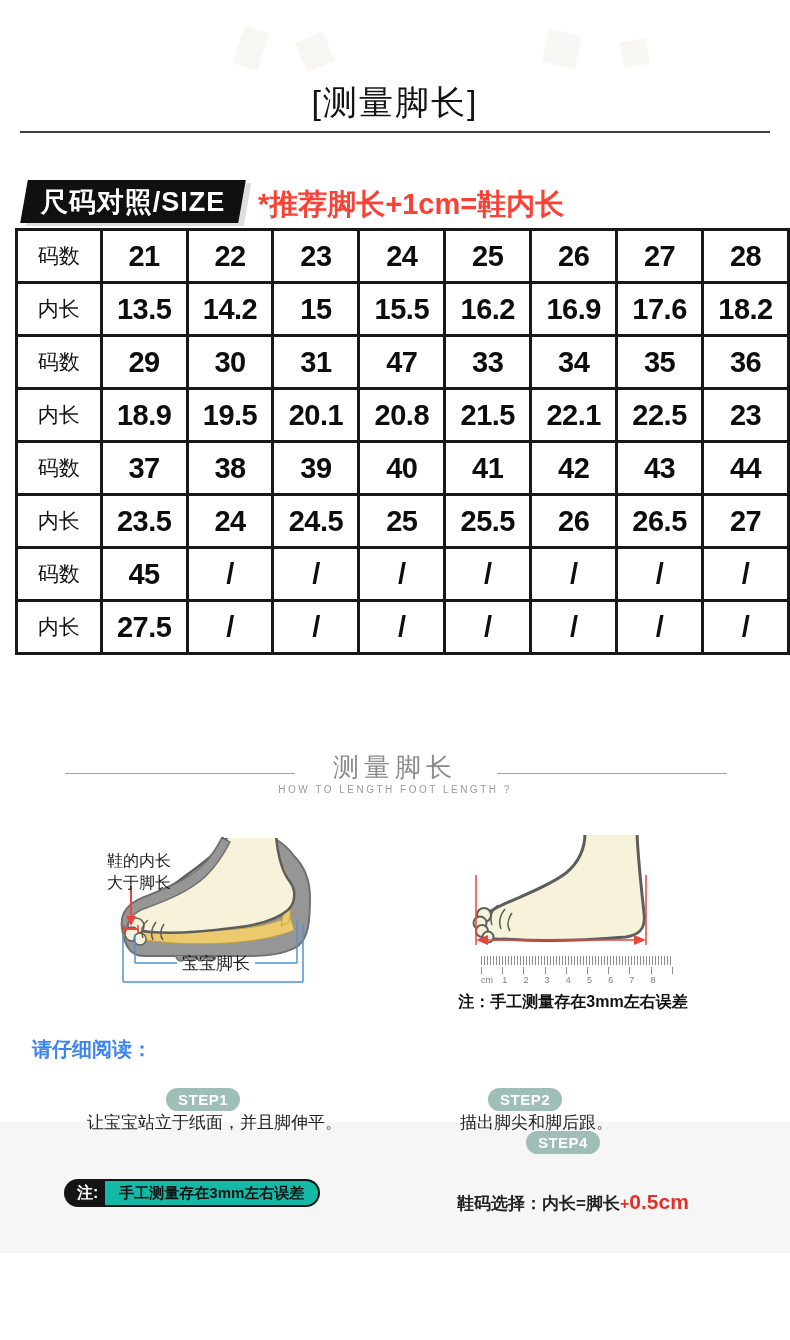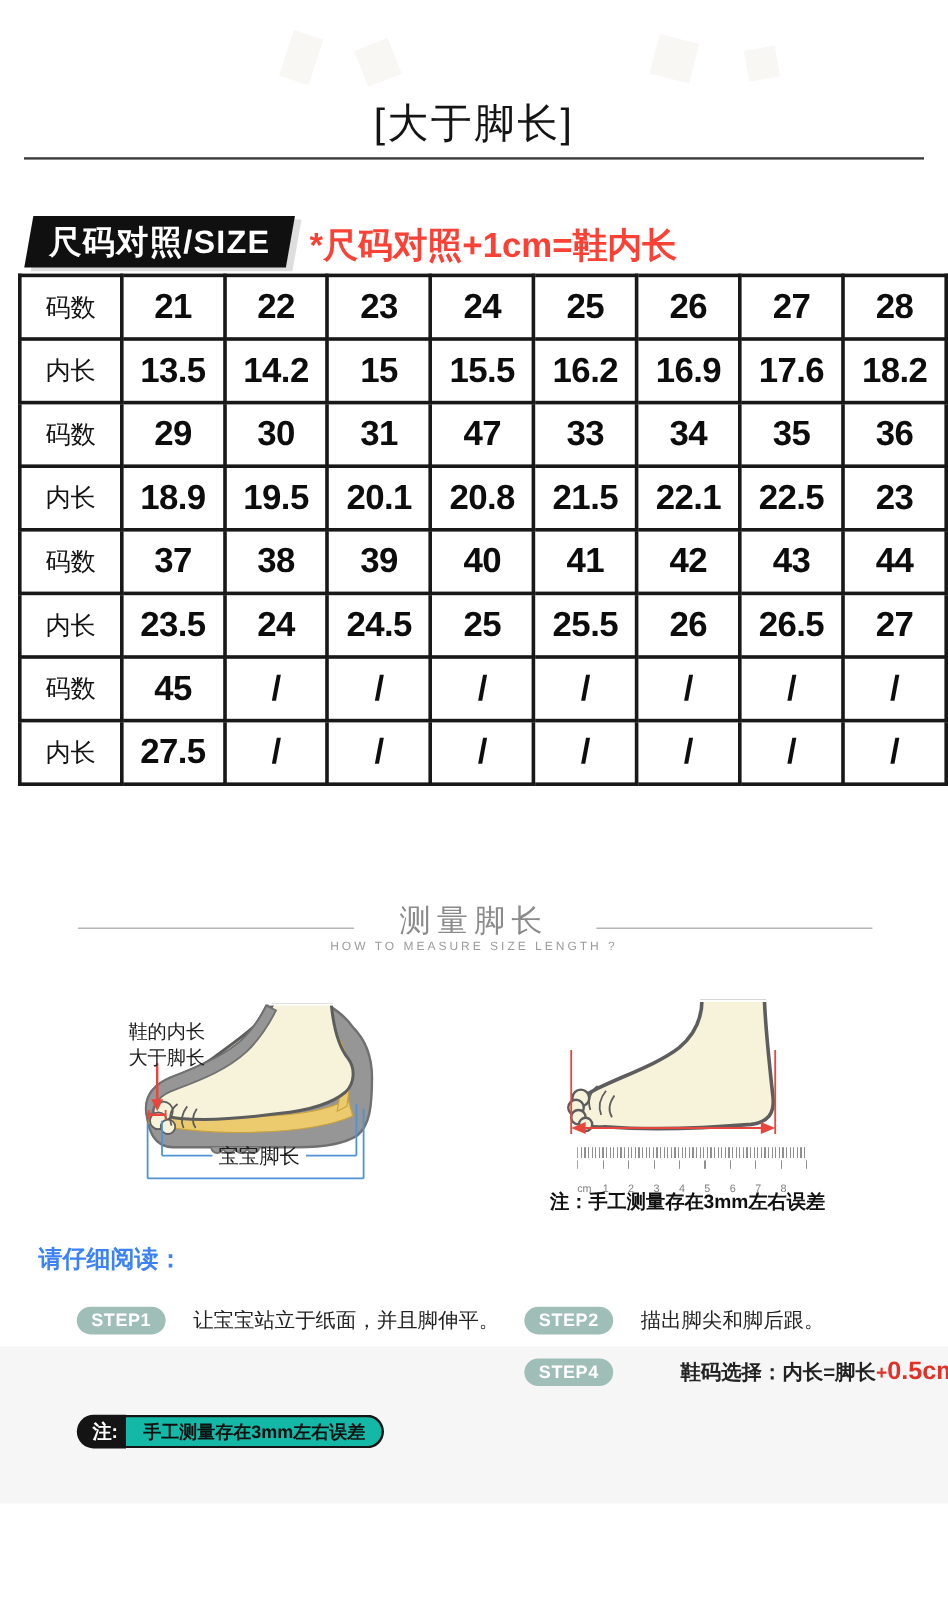--- a/index.html
+++ b/index.html
@@ -40,26 +40,26 @@
   .right-svg{left:468px;top:833px;}
   .lbl-top{position:absolute;left:107px;top:850px;font-size:16px;line-height:1.4;color:#1d1d1d;}
   .cap-left{position:absolute;left:78px;top:992px;width:272px;text-align:center;
             font-size:15.5px;color:#1d1d1d;}
   .cap-right{position:absolute;left:458px;top:992px;width:230px;text-align:center;
              font-size:16px;font-weight:bold;color:#111;}
   
   .ruler{position:absolute;left:481px;top:956px;width:192px;}
   .ruler-ticks{height:9px;background:repeating-linear-gradient(90deg,#8f8f8f 0 1px,transparent 1px 3px);}
   .ruler-cmrow{height:7px;margin-top:2px;background:repeating-linear-gradient(90deg,#8f8f8f 0 1px,transparent 1px 21.2px);}
-  .ruler-labels{display:flex;margin-top:11px;}
+  .ruler-labels{display:flex;margin-top:1px;}
   .ruler-labels span{width:21.2px;font-size:9px;color:#7f7f7f;}
   
   .read-heading{position:absolute;left:32px;top:1036px;font-size:20px;font-weight:bold;color:#3b82f6;}
   .gray-band{position:absolute;left:0;top:1122px;width:790px;height:131px;background:#f6f6f6;}
-  .step{position:absolute;display:flex;align-items:center;height:24px;}
+  .step{position:absolute;display:flex;align-items:center;height:24px;flex-direction:column;}
   .s1{left:64px;top:1088px;} .s2{left:437px;top:1088px;}
   .s3{left:64px;top:1131px;} .s4{left:437px;top:1131px;gap:36px;}
   .pill{width:74px;height:23px;border-radius:12px;background:#a0beb8;color:#fff;flex:none;
         font-weight:bold;font-size:15px;display:flex;align-items:center;justify-content:center;letter-spacing:.5px;}
   .step-text{margin-left:23px;font-size:17px;color:#232323;white-space:nowrap;}
   .s4 .step-text{font-weight:bold;margin-left:20px;}
   .plus{color:#e03228;font-weight:bold;font-size:16px;}
   .hl{color:#e03228;font-weight:bold;font-size:21px;}
   
   .note-wrap{position:absolute;left:64px;top:1179px;display:flex;align-items:stretch;height:28px;}
@@ -71,27 +71,27 @@
 </head>
 <body>
 
 <div class="canvas">
 
   <div class="ghost g1"></div>
   <div class="ghost g2"></div>
   <div class="ghost g3"></div>
   <div class="ghost g4"></div>
 
-  <div class="page-title">[大于脚长]</div>
+  <div class="page-title">[测量脚长]</div>
   <div class="top-rule"></div>
 
   <div class="banner">
     <div class="banner-inner">尺码对照/SIZE</div>
   </div>
-  <div class="banner-note">*尺码对照+1cm=鞋内长</div>
+  <div class="banner-note">*推荐脚长+1cm=鞋内长</div>
 
   <table class="size-table">
     <tbody>
         <tr>
       <td class="hd">码数</td>
       <td class="val">21</td>
       <td class="val">22</td>
       <td class="val">23</td>
       <td class="val">24</td>
       <td class="val">25</td>
@@ -175,21 +175,21 @@
       <td class="val">/</td>
       <td class="val">/</td>
       <td class="val">/</td>
     </tr>
   </tbody>
     </table>
 
   <div class="m-line l"></div>
   <div class="m-line r"></div>
   <div class="measure-title">测量脚长</div>
-  <div class="measure-sub">HOW TO MEASURE SIZE LENGTH ?</div>
+  <div class="measure-sub">HOW TO LENGTH FOOT LENGTH ?</div>
 
   <svg class="diag-svg left-svg" width="272" height="152" viewBox="0 0 272 152">
 
     <path d="M44,92 C42,78 50,68 64,62 C90,52 112,42 126,28 C134,20 140,10 144,2
              L196,2 C206,8 212,14 216,20 C228,32 232,46 232,62 C232,86 230,102 220,110
              C208,118 190,120 170,120 L66,120 C50,120 46,106 44,92 Z" fill="#969696" stroke="#707070" stroke-width="2"></path>
 
     <path d="M48,86 C100,98 180,98 212,80 L216,94 C180,110 96,112 46,100 Z" fill="#eccb6e" stroke="#c9a33e" stroke-width="1"></path>
 
     <path d="M204,28 C213,44 215,64 211,86 L203,90 C208,66 206,44 198,30 Z" fill="#eccb6e" stroke="#c9a33e" stroke-width="1"></path>

